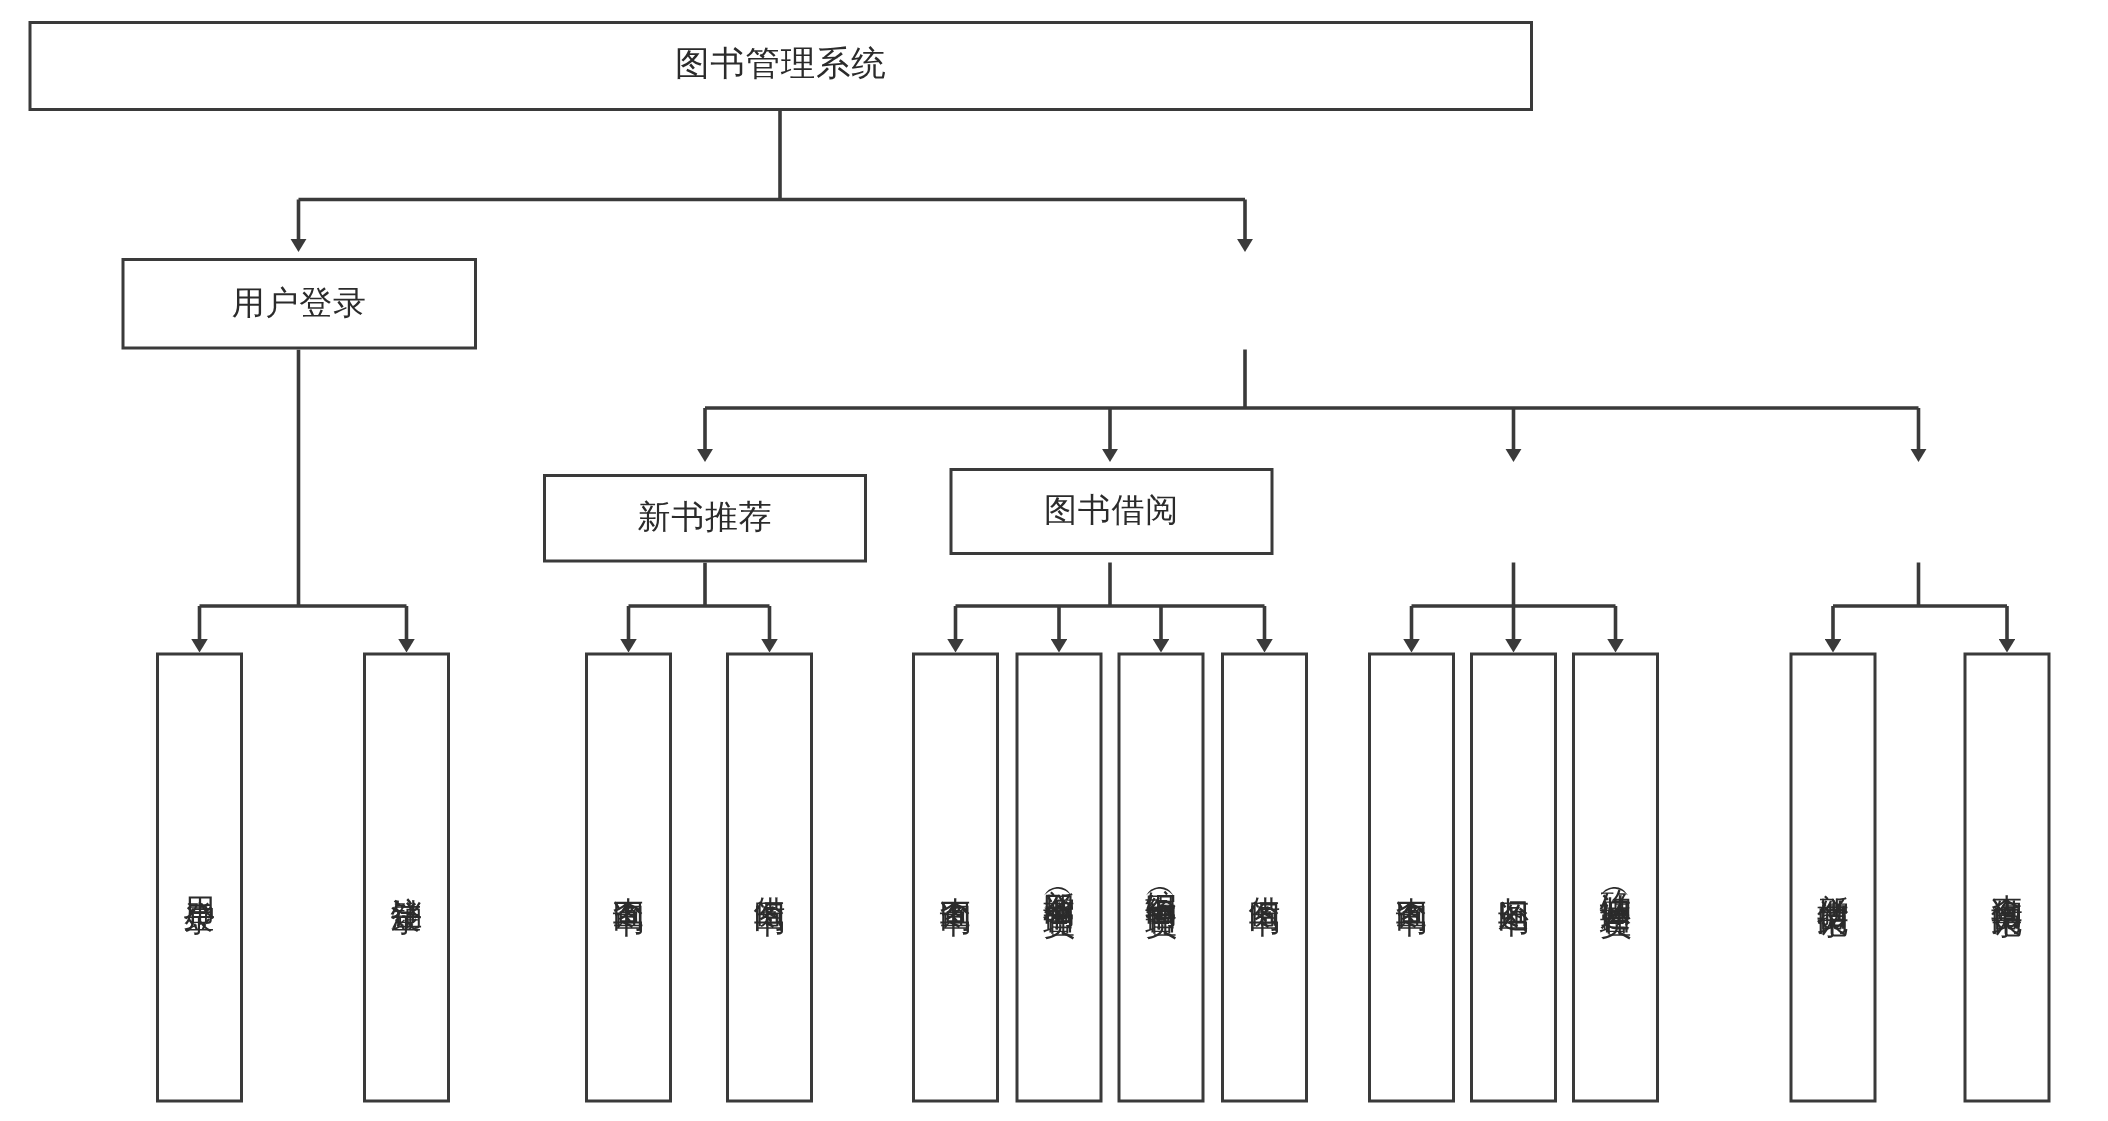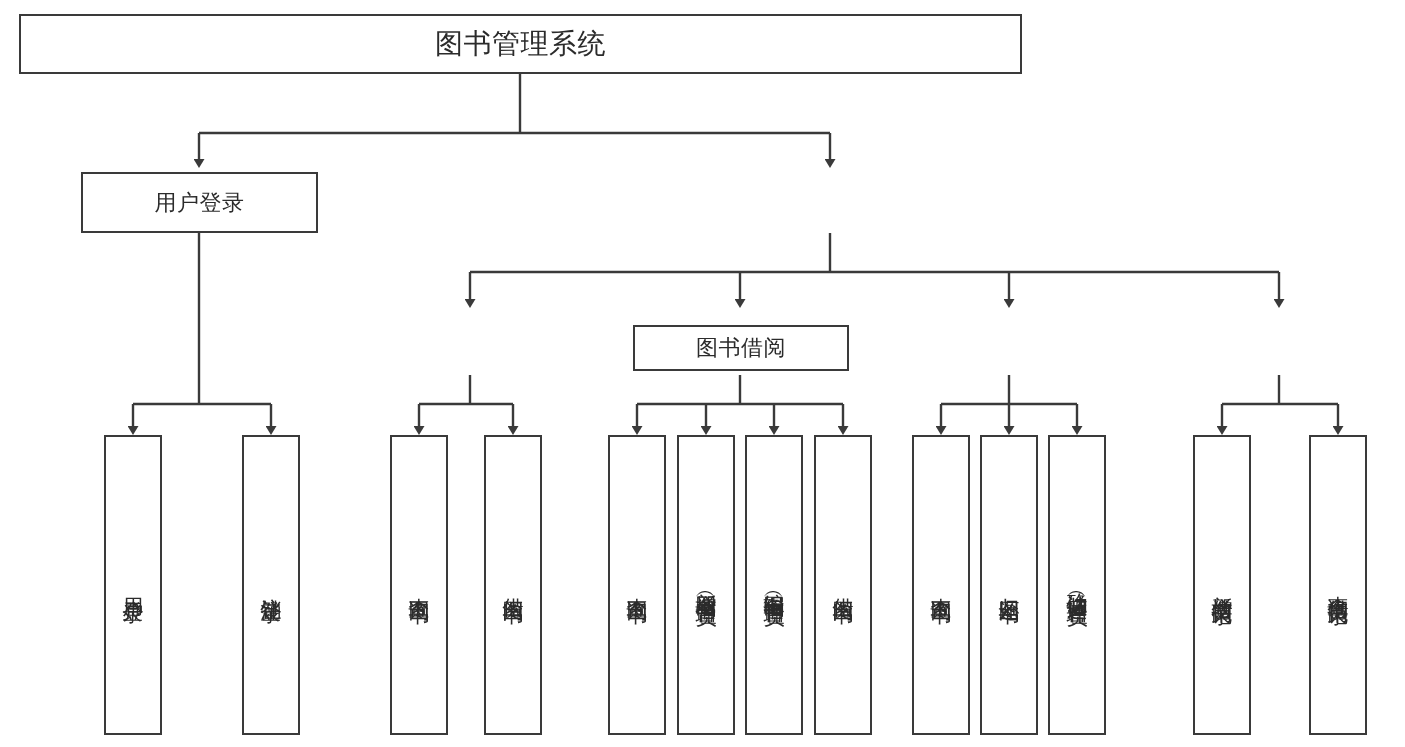--- a/index.html
+++ b/index.html
@@ -41,21 +41,21 @@
     line-height: 1.18;
     color: #2b2b2b;
   }
   
   .node.horiz .node-label {
     font-size: 22px;
     letter-spacing: 0.5px;
     white-space: nowrap;
   }
   .node.root .node-label {
-    font-size: 28px;
+    font-size: 23px;
   }
   
   .node.vert {
     padding: 6px 0;
   }
   .node.vert .node-label {
     writing-mode: vertical-rl;
     text-orientation: upright;
     font-size: 21px;
     line-height: 1.05;
@@ -127,21 +127,24 @@
   </svg>
 
   <div class="node horiz root" style="left:19px; top:14px; width:1003px; height:60px;">
     <span class="node-label">图书管理系统</span>
   </div>
 
   <div class="node horiz" style="left:81px; top:172px; width:237px; height:61px;">
     <span class="node-label">用户登录</span>
   </div>
 
-  <div class="node horiz" style="left:633px; top:325px; width:216px; height:46px;">
+  <div class="node horiz" style="left:362px; top:316px; width:216px; height:59px;">
+    <span class="node-label">新书推荐</span>
+  </div>
+  <div class="node horiz" style="left:633px; top:312px; width:216px; height:58px;">
     <span class="node-label">图书借阅</span>
   </div>
 
   <div class="node vert" style="left:104px; top:435px; width:58px; height:300px;">
     <span class="node-label">用户登录</span>
   </div>
   <div class="node vert" style="left:242px; top:435px; width:58px; height:300px;">
     <span class="node-label">注销登录</span>
   </div>
 

